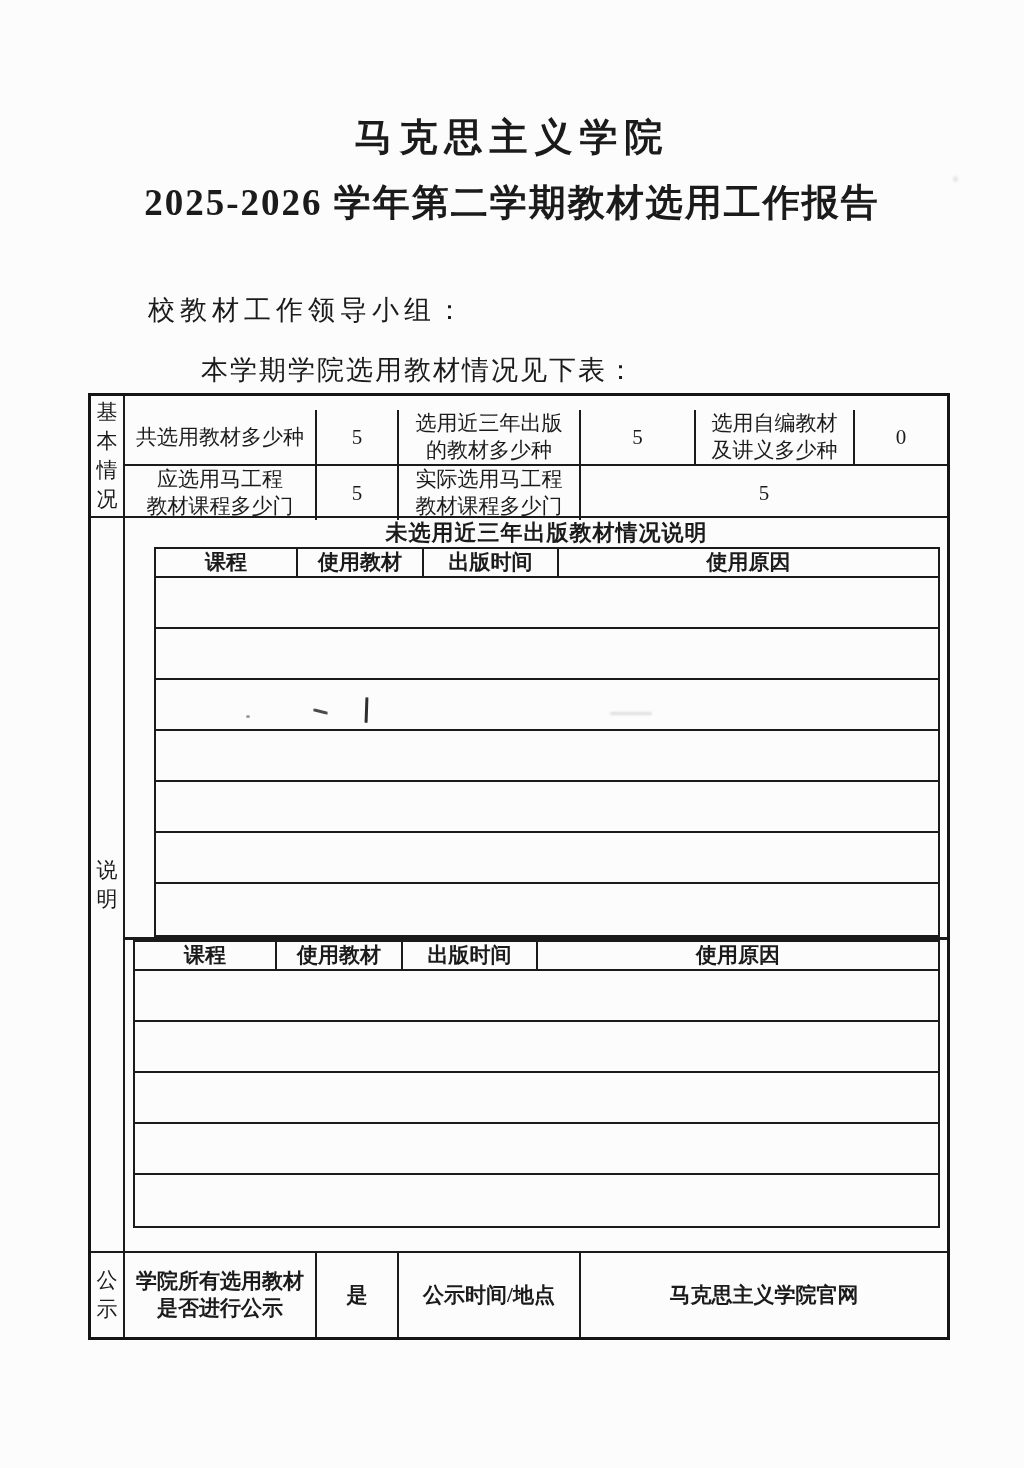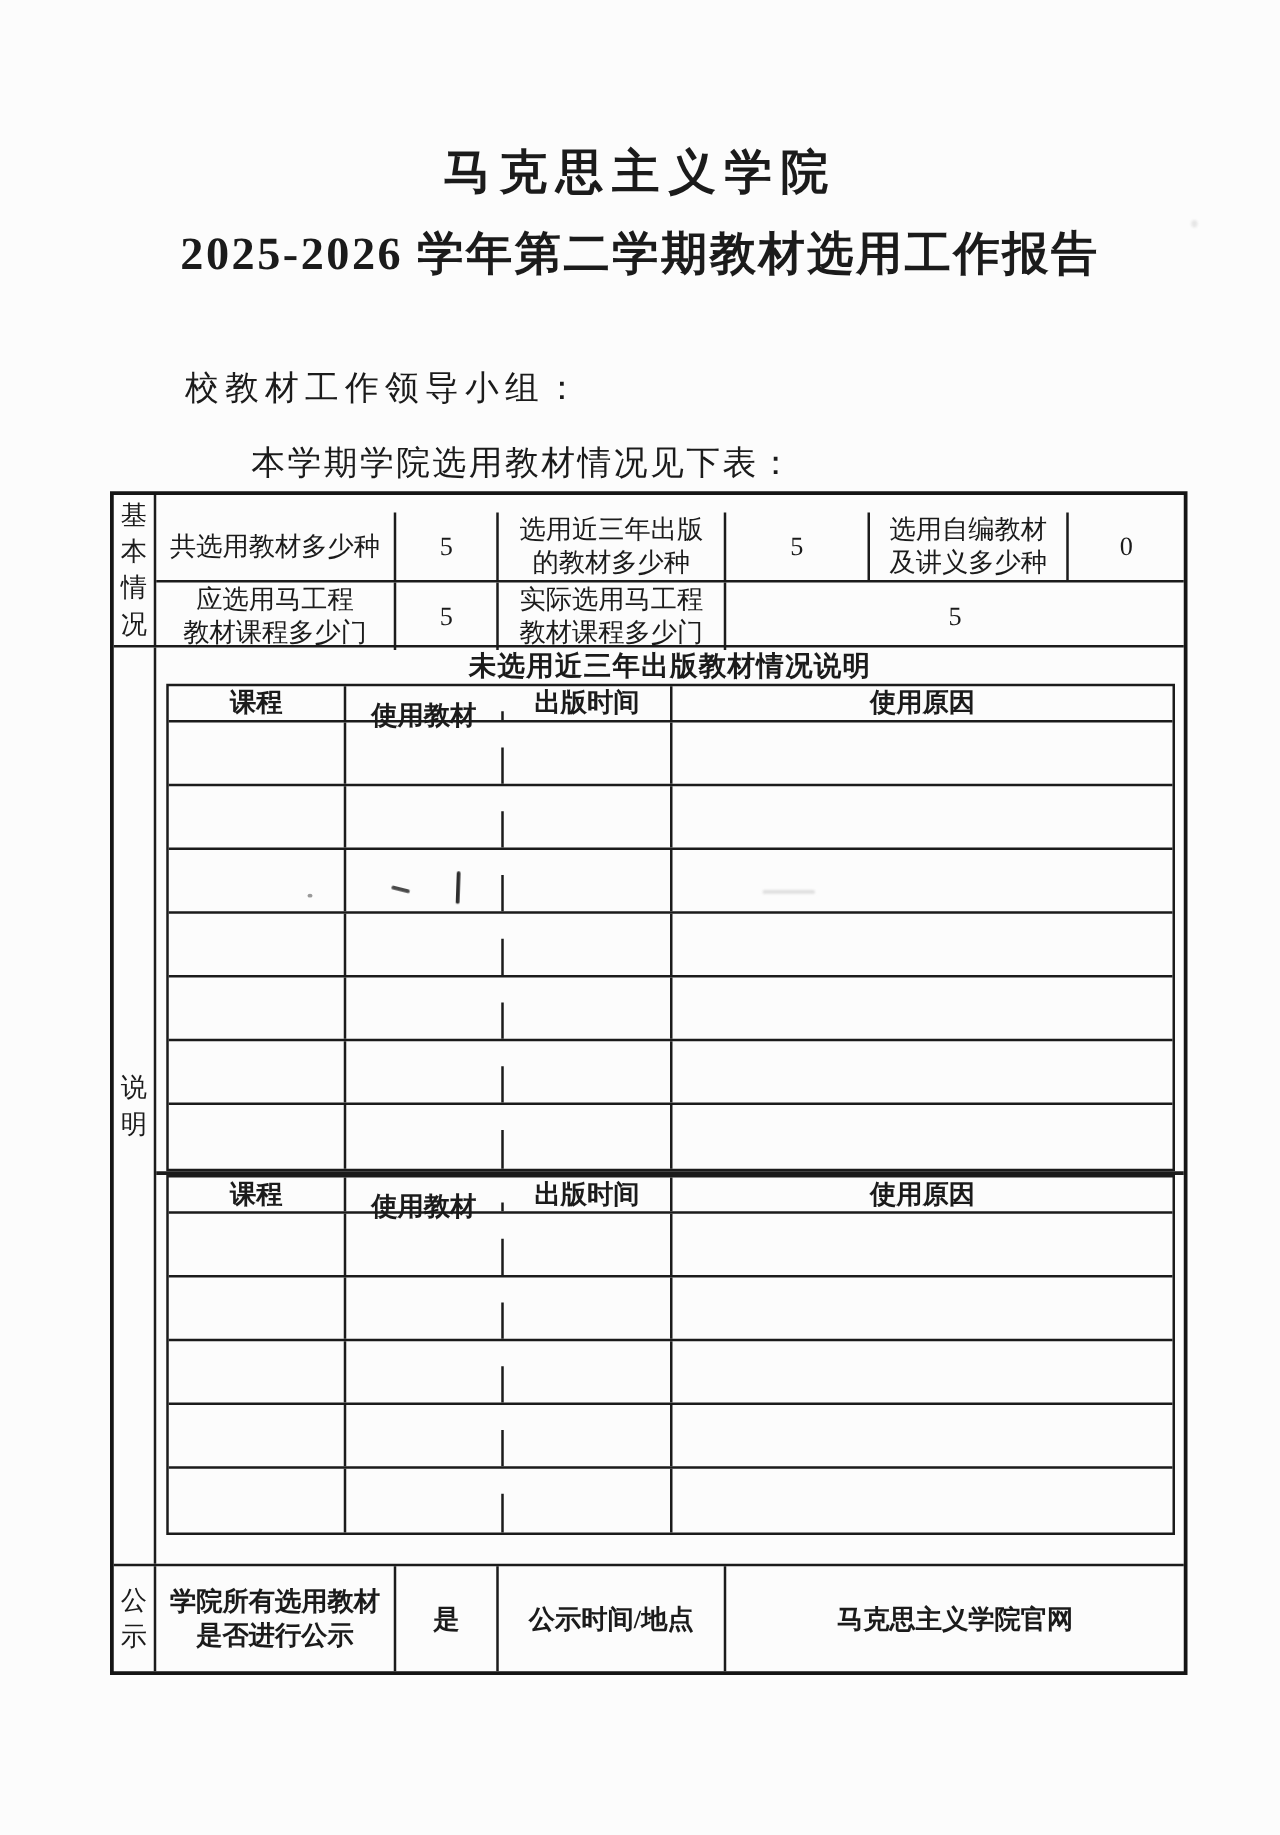--- a/index.html
+++ b/index.html
@@ -76,33 +76,33 @@
   .sub1{height:60px;display:flex;border-bottom:var(--line);margin-top:14px;}
   .sub2{flex:1;display:flex;border-radius:26px;}
   .w192{width:192px;}
   .w82{width:82px;}
   .w182{width:182px;}
   .w115{width:115px;}
   .w159{width:159px;}
   .flexc{flex:1;}
 
   
-  .sec1{border-bottom:3px solid #1b1b1b;}
+  .sec1{border-bottom:3px solid #1b1b1b;padding-left:21px;}
   .sec-title{
     height:29px;
     display:flex;align-items:center;justify-content:center;
     font-size:22px;font-weight:700;letter-spacing:1px;
   }
   .sec-title.t2{height:28px;}
   .itable{
     margin:0 7px 0 8px;
     border:var(--line);
     display:flex;flex-direction:column;
   }
-  .it-row{display:flex;border-bottom:var(--line);}
+  .it-row{display:flex;border-bottom:var(--line);align-items:flex-end;}
   .it-row:last-child{border-bottom:none;}
   .it-head{height:29px;}
   .it-head .cell{font-weight:700;font-size:21px;}
   .it-data{height:51px;}
   .ic1{width:142px;}
   .ic2{width:126px;margin-top:20px;}
   .ic3{width:135px;}
   .ic4{flex:1;}
 
   

